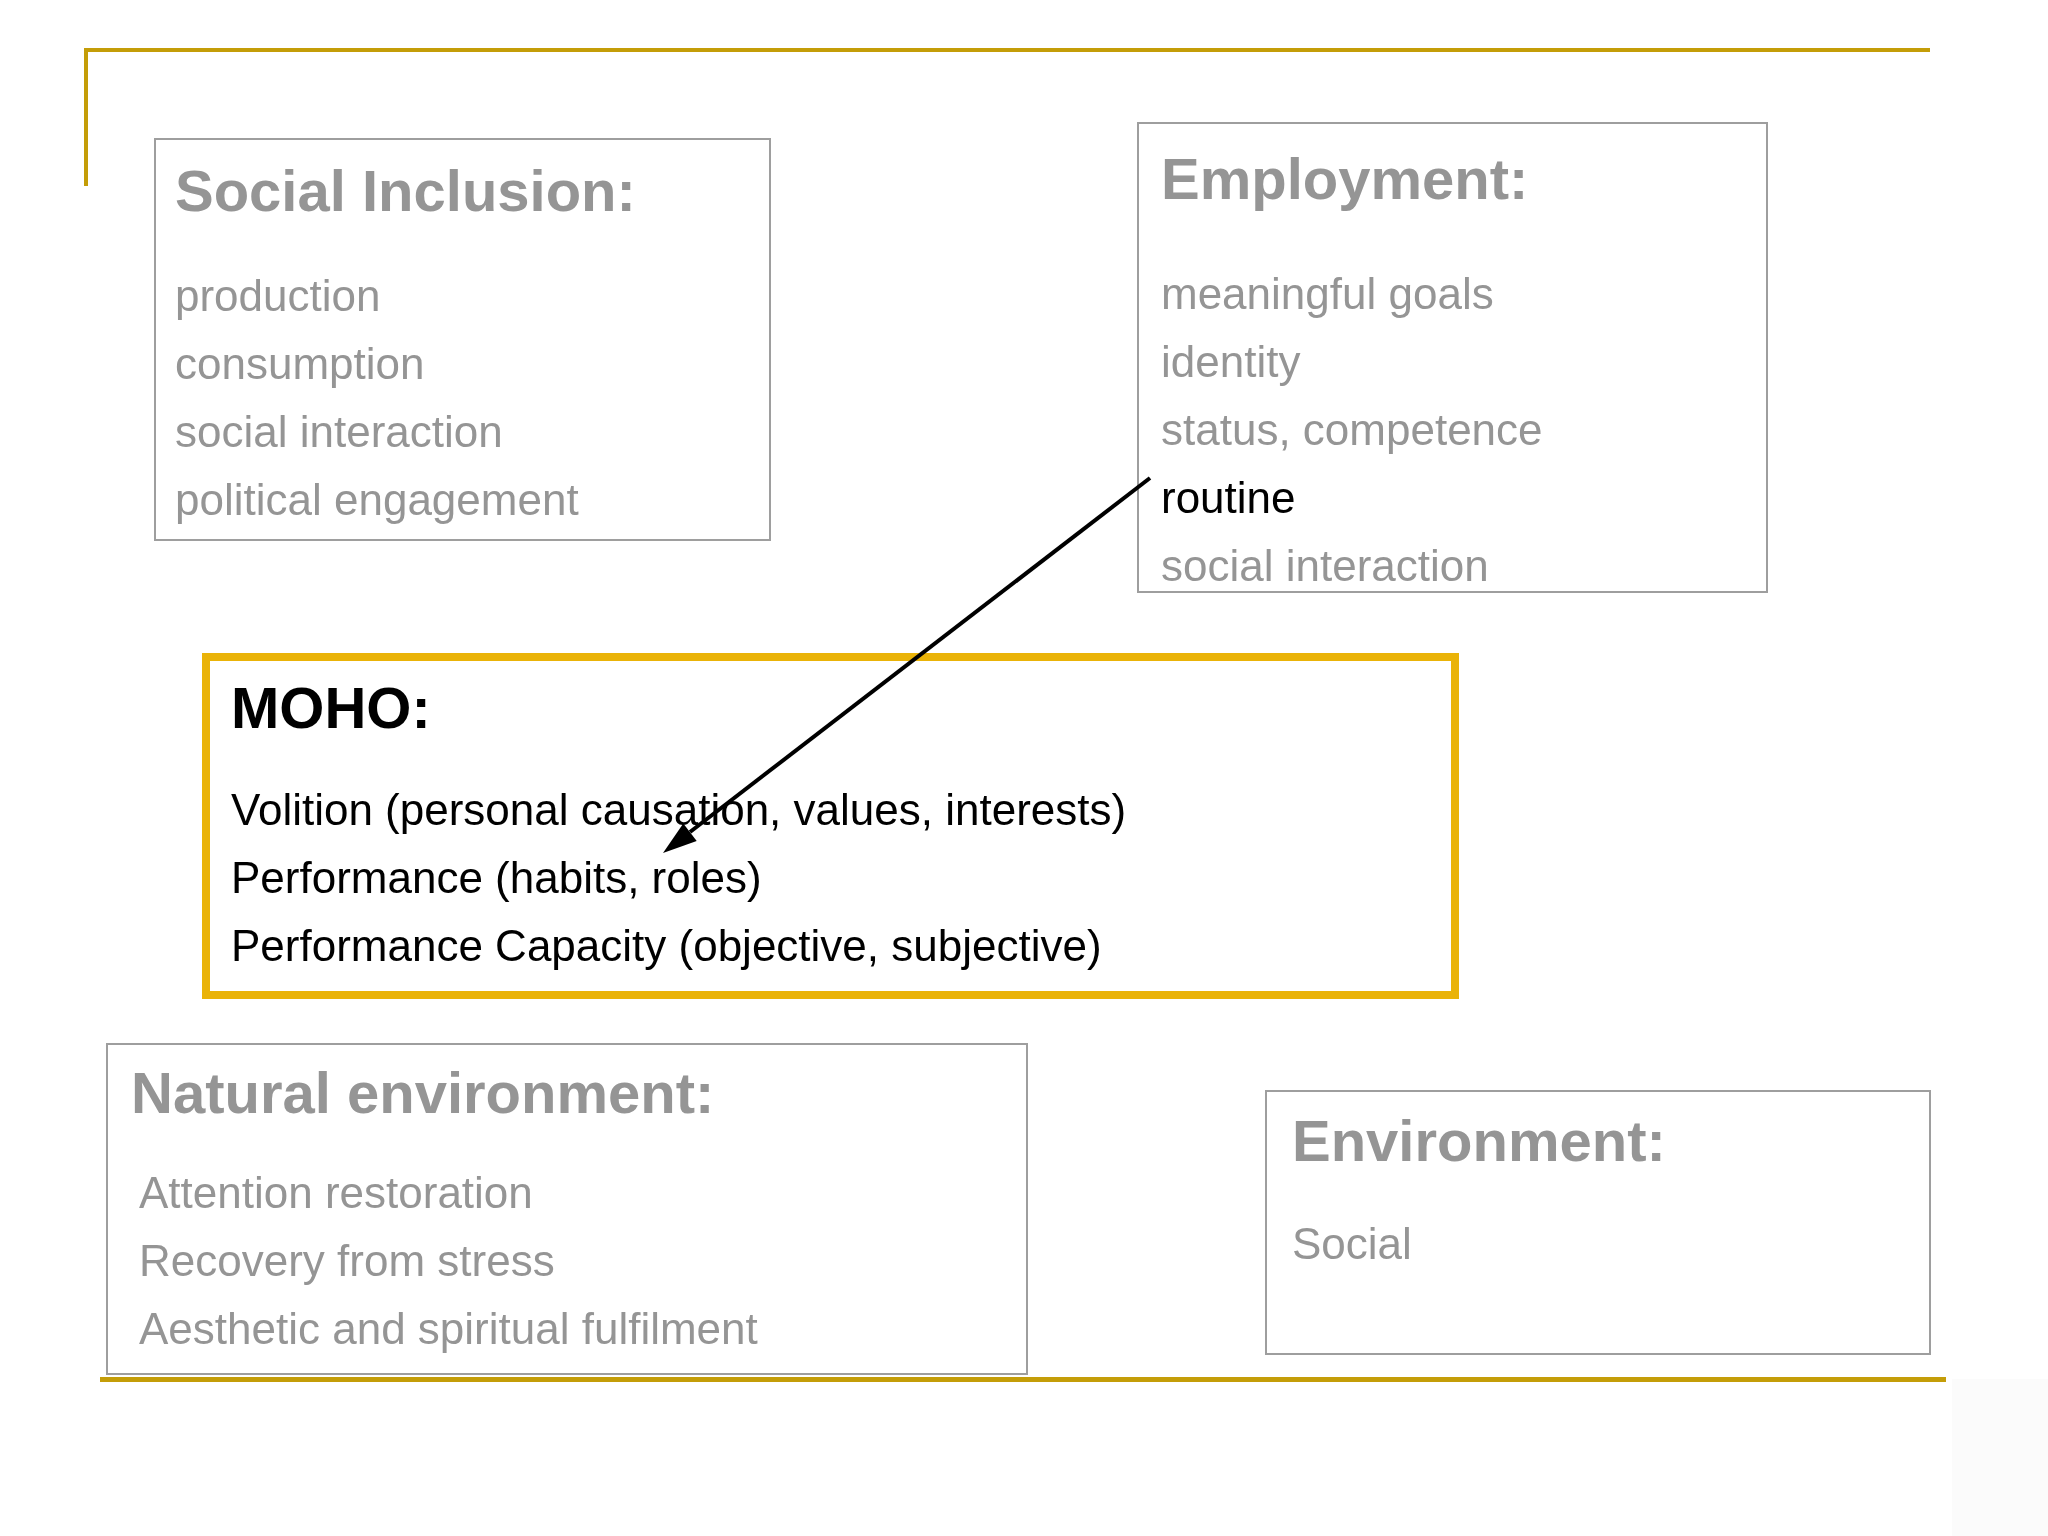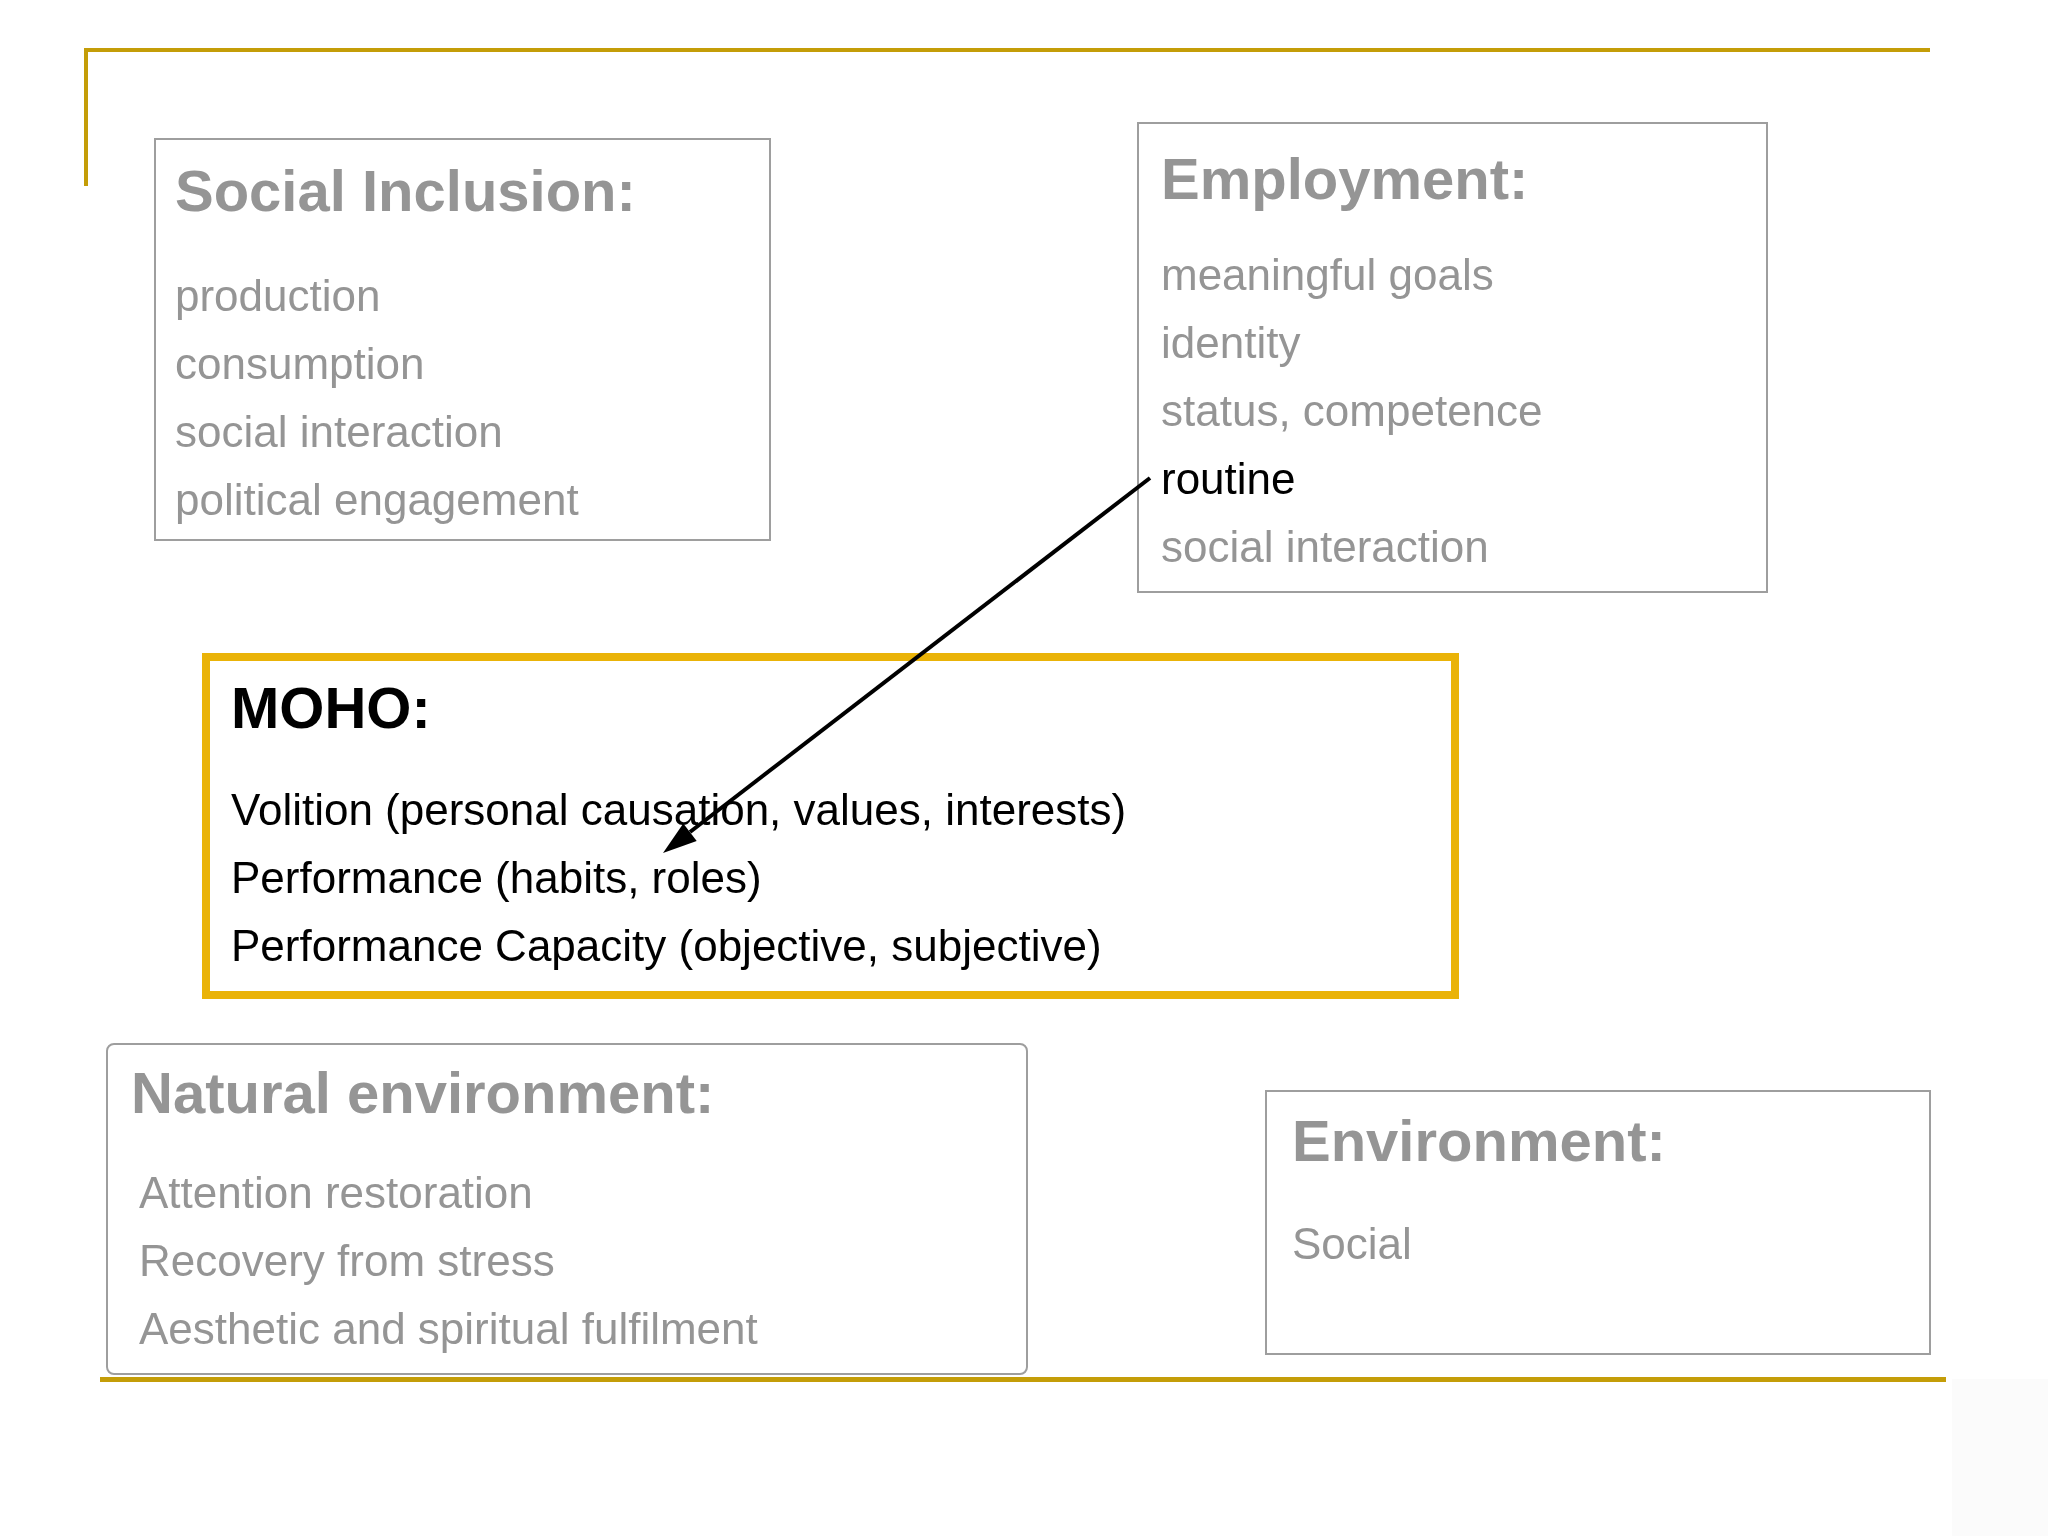--- a/index.html
+++ b/index.html
@@ -27,27 +27,27 @@
   .box .items .item{height:68px;}
   .box .items .item.emphasis{color:#000000;}
 
   
   #box-social-inclusion{left:154px;top:138px;width:613px;height:399px;}
   #box-social-inclusion .title{left:19px;top:17px;}
   #box-social-inclusion .items{left:19px;top:122px;}
 
   #box-employment{left:1137px;top:122px;width:611px;height:467px;padding-left:16px;}
   #box-employment .title{left:22px;top:21px;}
-  #box-employment .items{left:22px;top:117px;}
+  #box-employment .items{left:22px;top:136px;}
 
   #box-moho{left:202px;top:653px;width:1241px;height:330px;border:8px solid #eab308;}
   #box-moho .title{left:21px;top:13px;color:#000000;}
   #box-moho .items{left:21px;top:115px;color:#000000;}
 
-  #box-natural-environment{left:106px;top:1043px;width:918px;height:328px;border-radius:8px;}
+  #box-natural-environment{left:106px;top:1043px;width:918px;height:328px;}
   #box-natural-environment .title{left:23px;top:14px;}
   #box-natural-environment .items{left:31px;top:114px;}
 
   #box-environment{left:1265px;top:1090px;width:662px;height:261px;}
   #box-environment .title{left:25px;top:15px;}
   #box-environment .items{left:25px;top:118px;}
 
   .arrow-overlay{position:absolute;left:0;top:0;width:2048px;height:1536px;pointer-events:none;}
 </style>
 </head>

